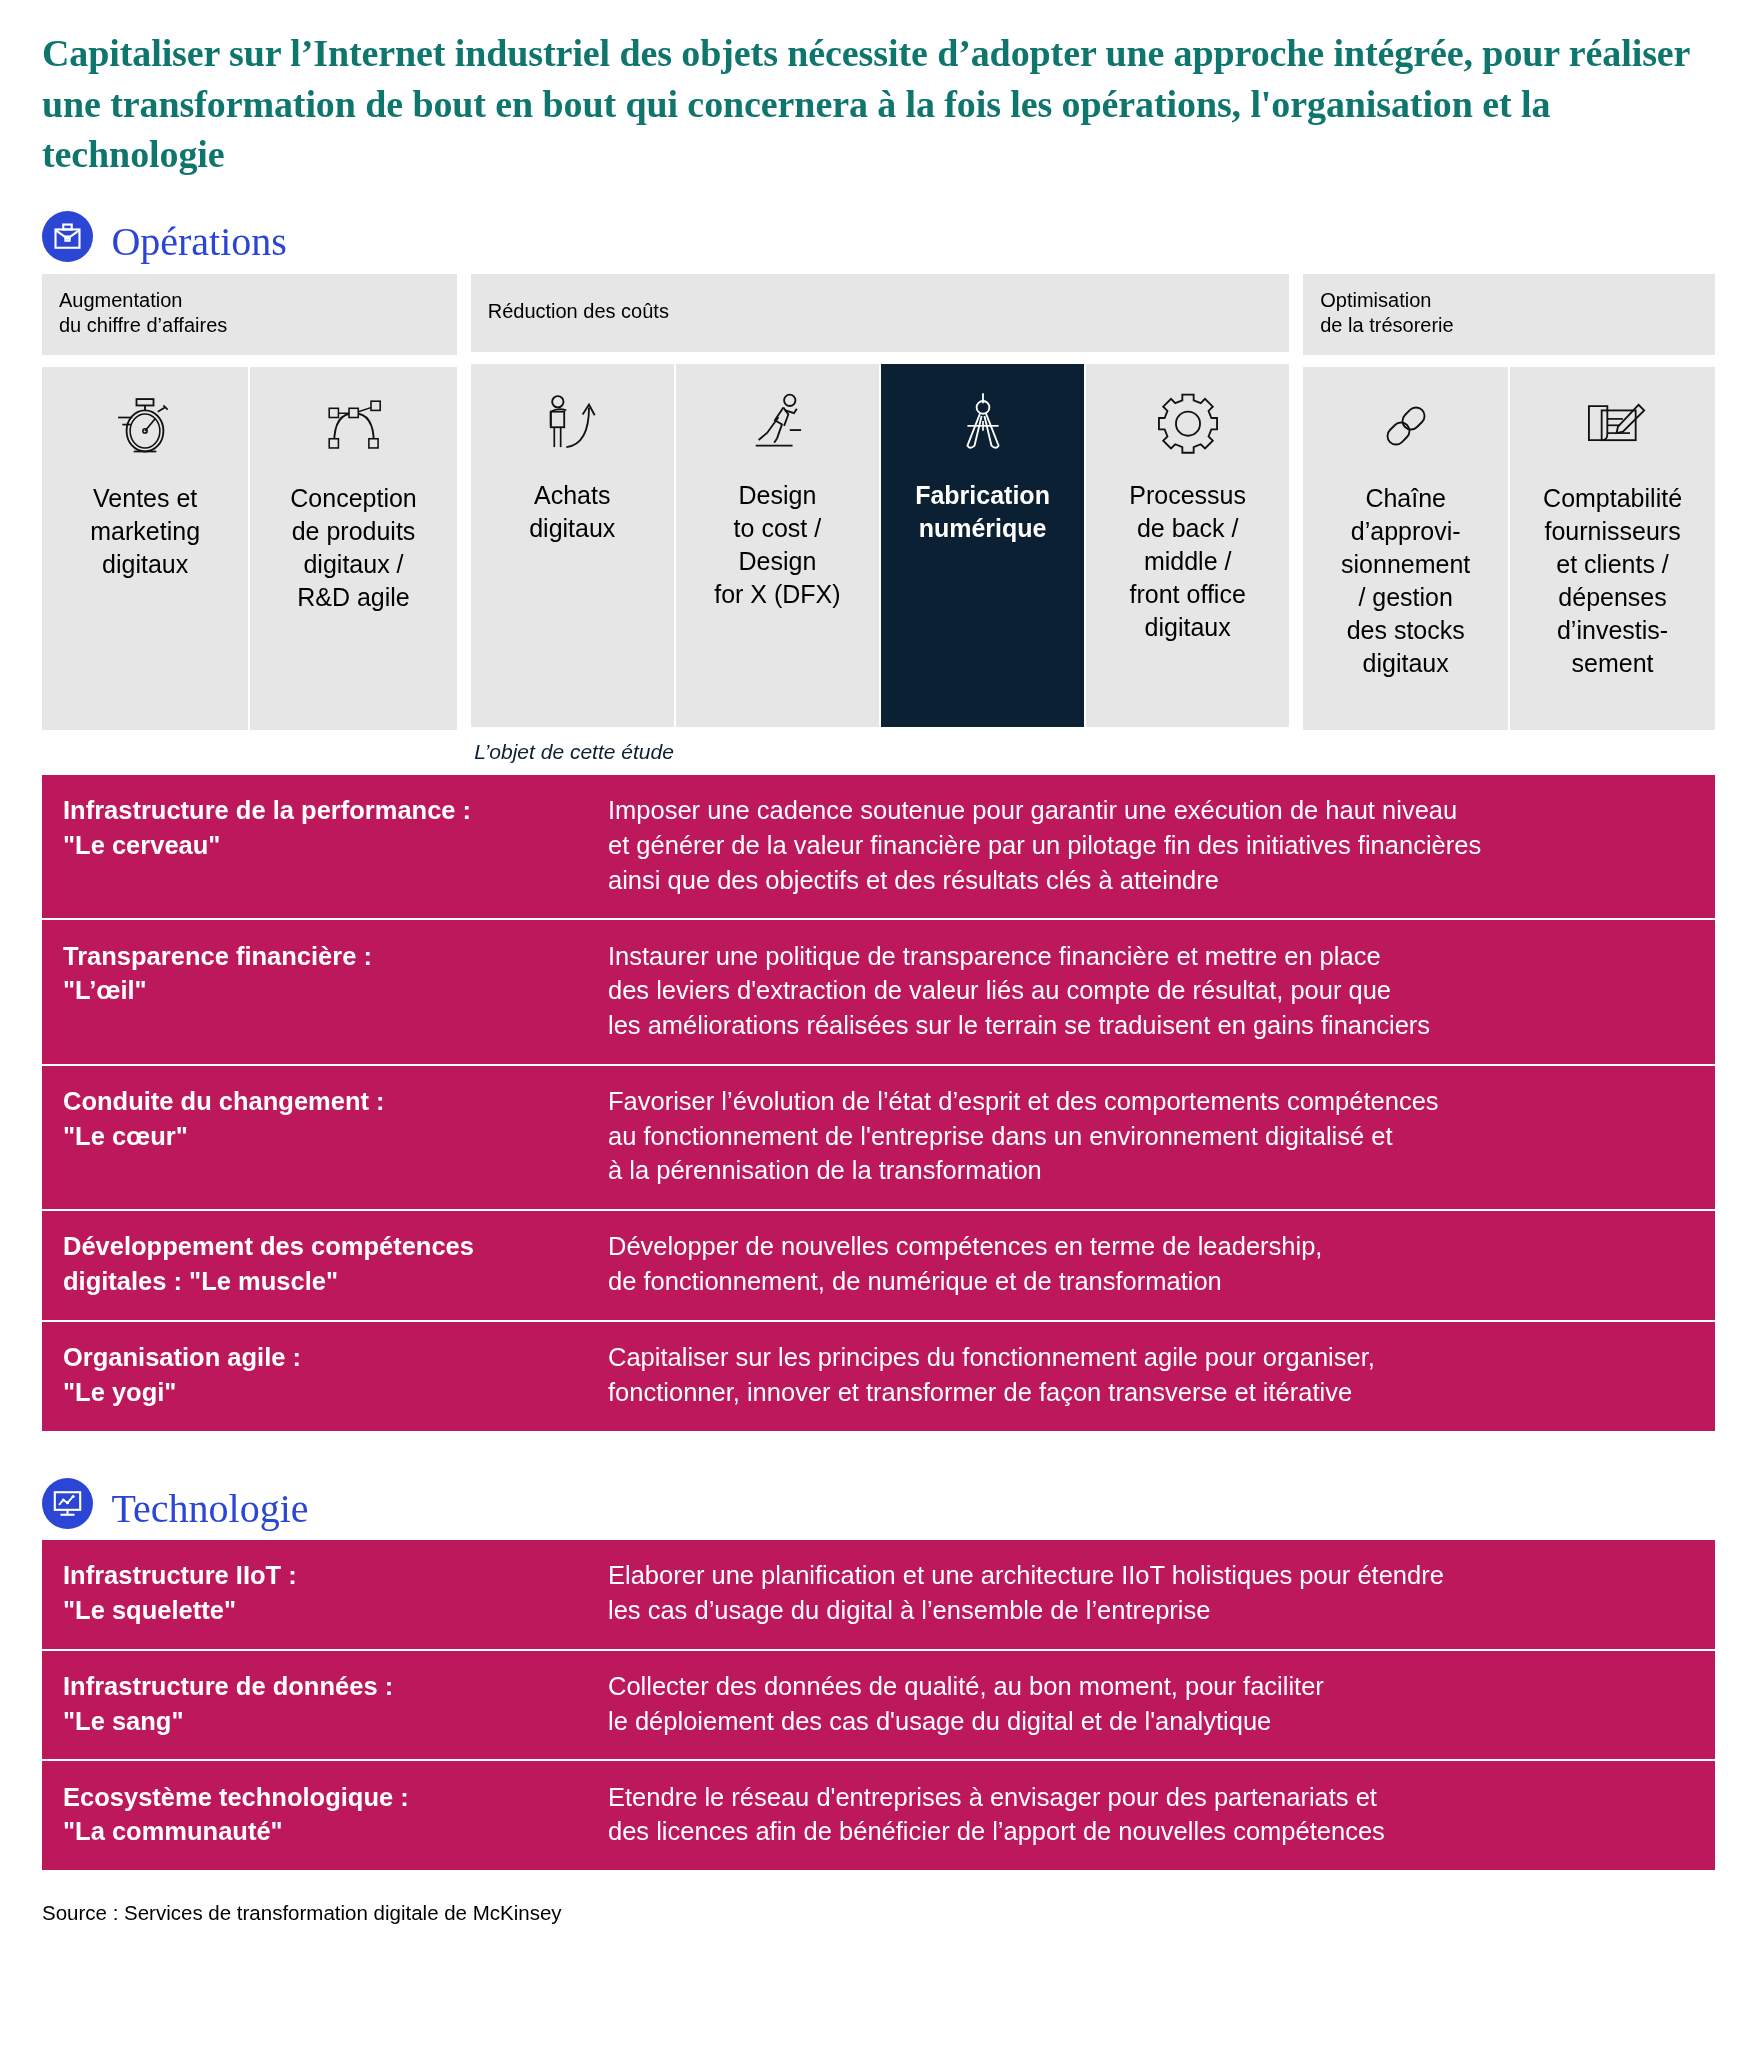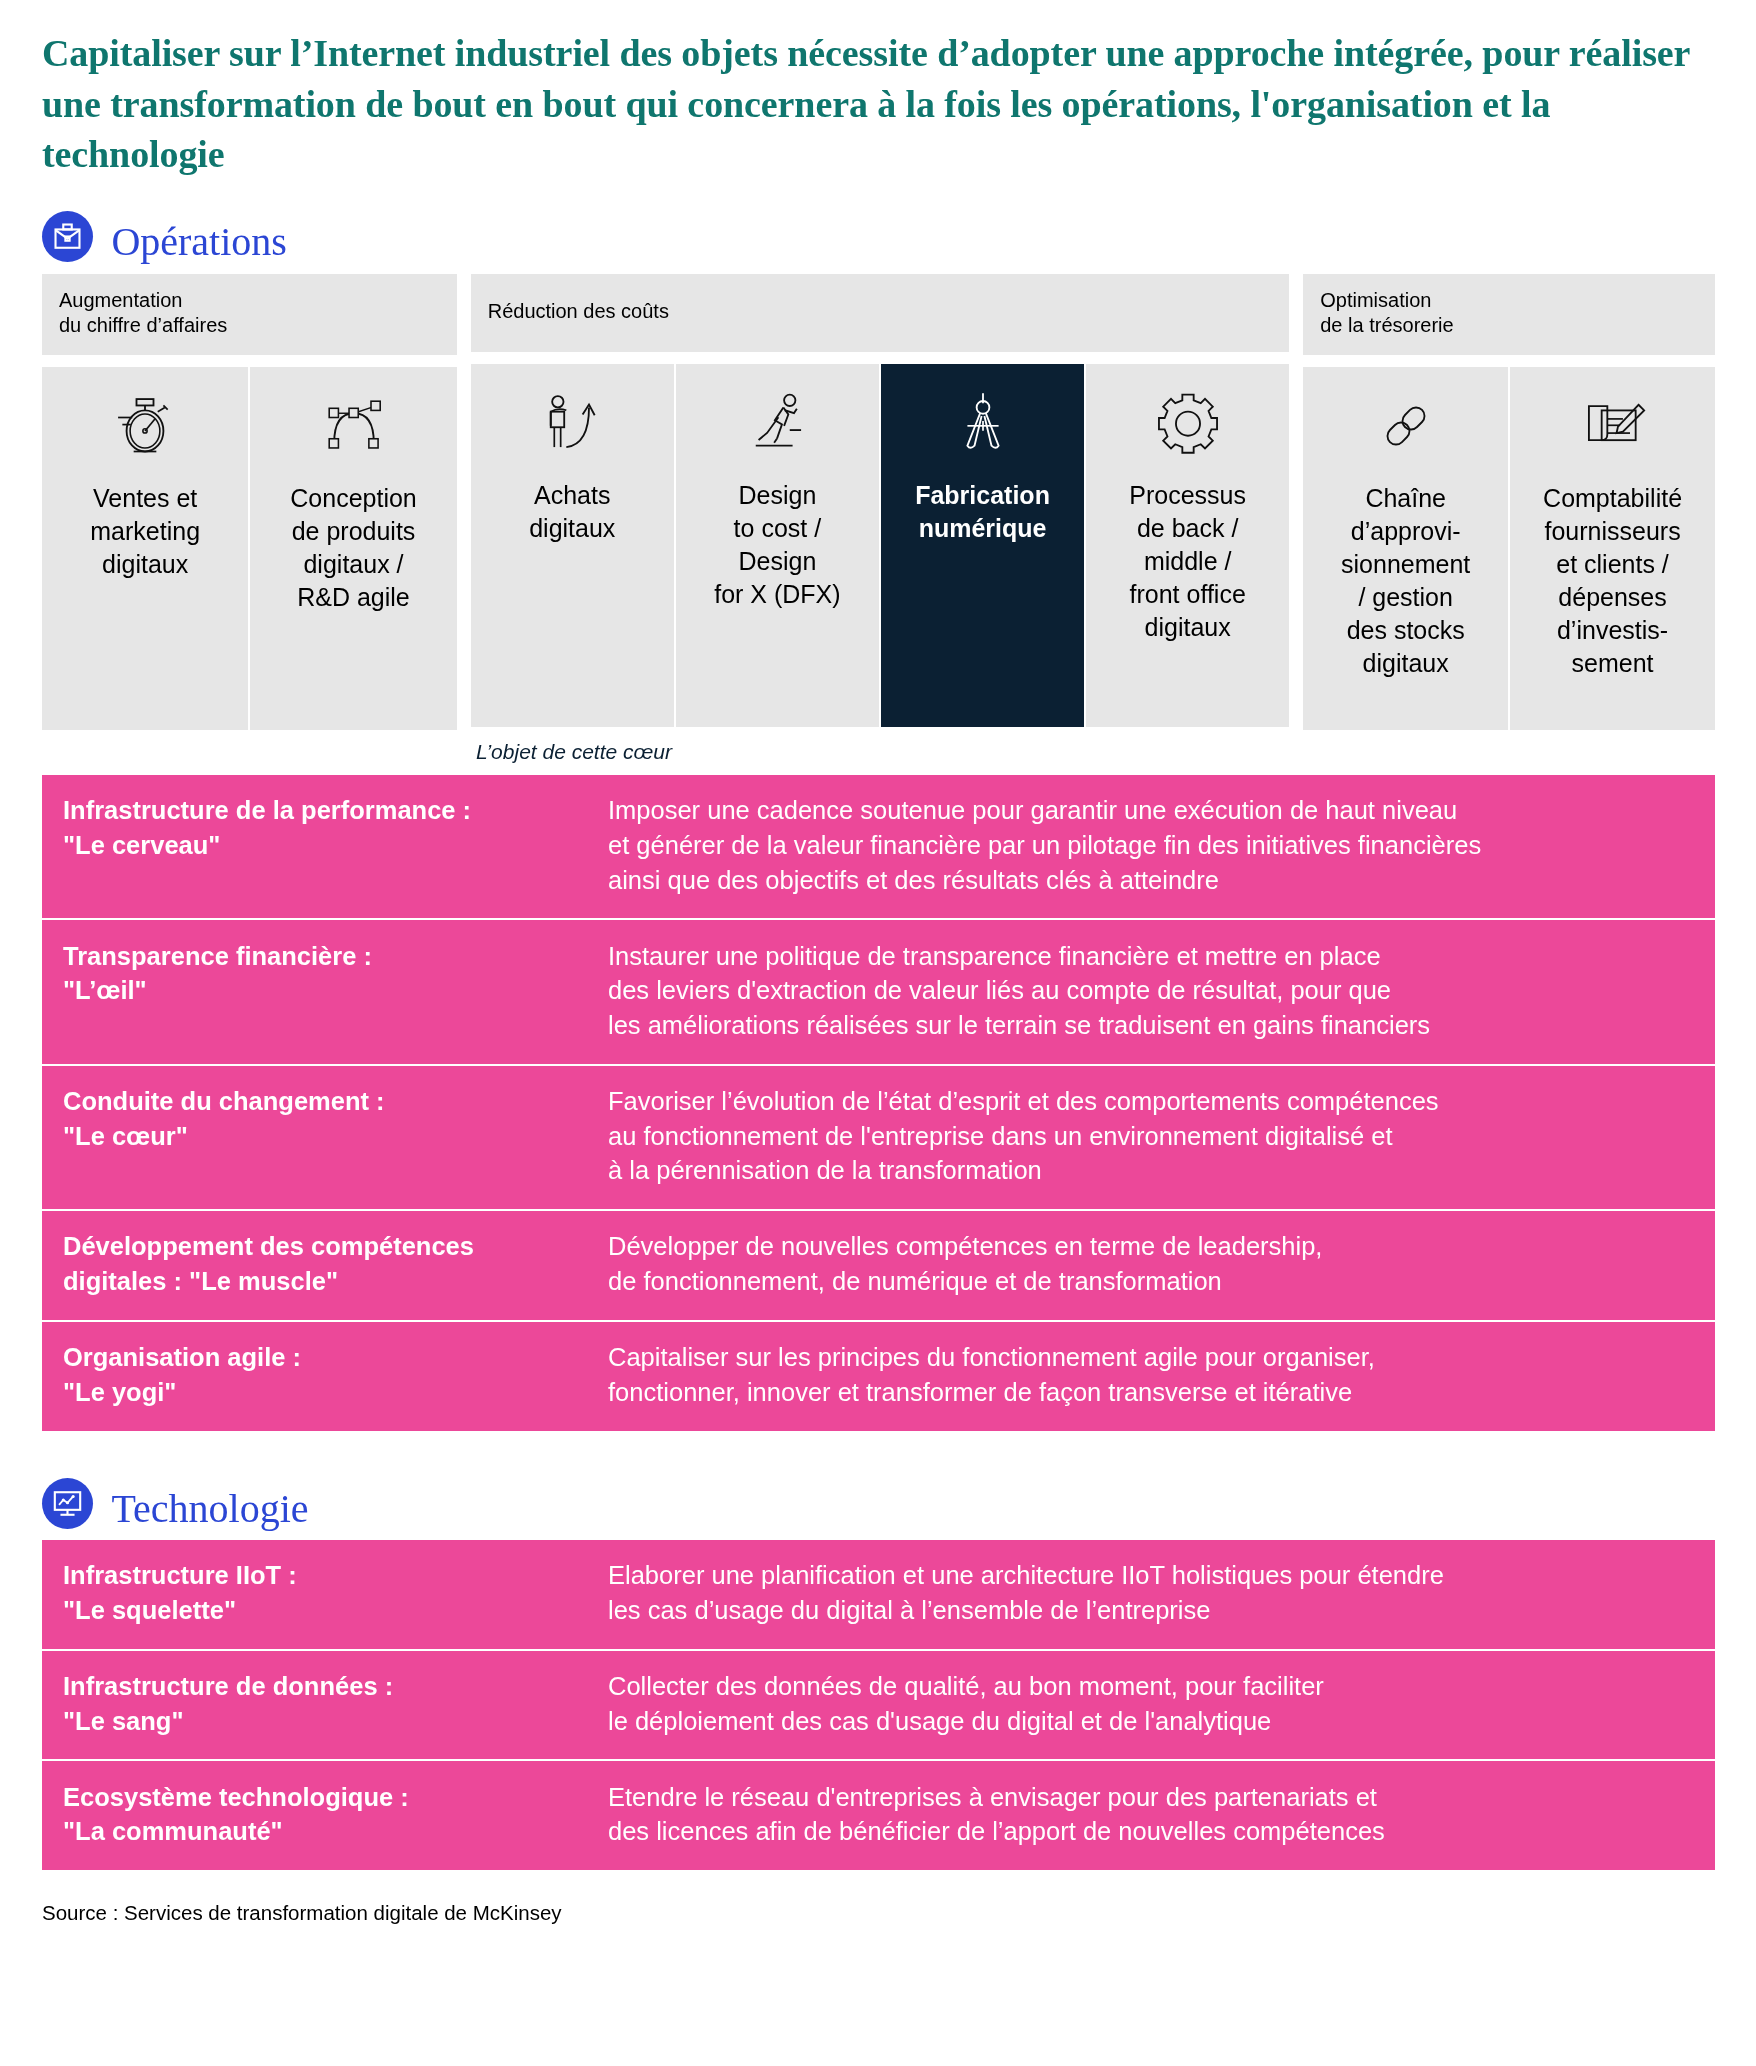--- a/index.html
+++ b/index.html
@@ -94,21 +94,21 @@
     text-align: center;
     font-style: italic;
     font-size: 21px;
     color: #0b2033;
     margin-top: 10px;
     margin-bottom: 7px;
     padding-right: 609px;
   }
 
   
-  .dark-table { background: #ec4899; margin-top: 11.3px; }
+  .dark-table { background: #be185d; margin-top: 11.3px; }
   .dark-row {
     display: flex;
     border-top: 2.1px solid #ffffff;
     padding: 18.4px 21px 21px 21px;
     color: #ffffff;
   }
   .dark-row:first-child { border-top: none; }
   .dark-row .rterm {
     flex: 0 0 545px;
     font-size: 25.5px;
@@ -309,21 +309,21 @@
 fournisseurs
 et clients /
 dépenses
 d’investis-
 sement</span>
         </div>
       </div>
     </div>
   </div>
 
-  <div class="study-note">L’objet de cette cœur</div>
+  <div class="study-note">L’objet de cette étude</div>
 
 
   <div class="dark-table">
     <div class="dark-row">
       <div class="rterm">Infrastructure de la performance :
 "Le cerveau"</div>
       <div class="rdesc">Imposer une cadence soutenue pour garantir une exécution de haut niveau
 et générer de la valeur financière par un pilotage fin des initiatives financières
 ainsi que des objectifs et des résultats clés à atteindre</div>
     </div>

